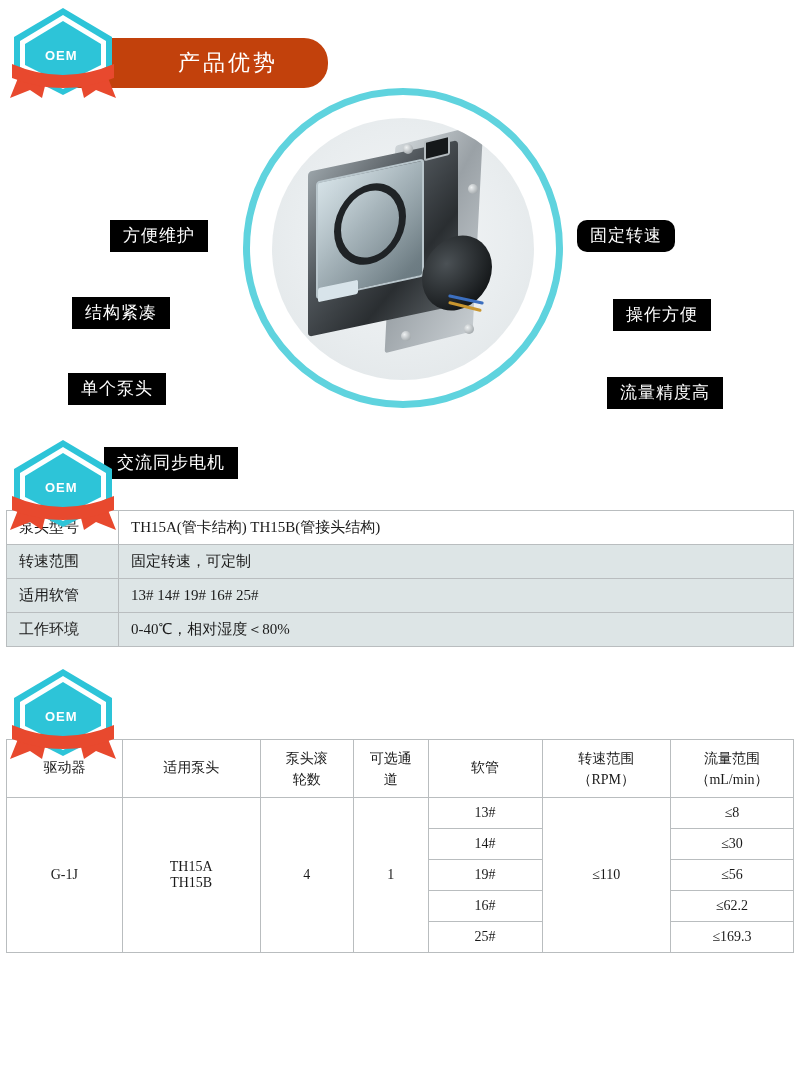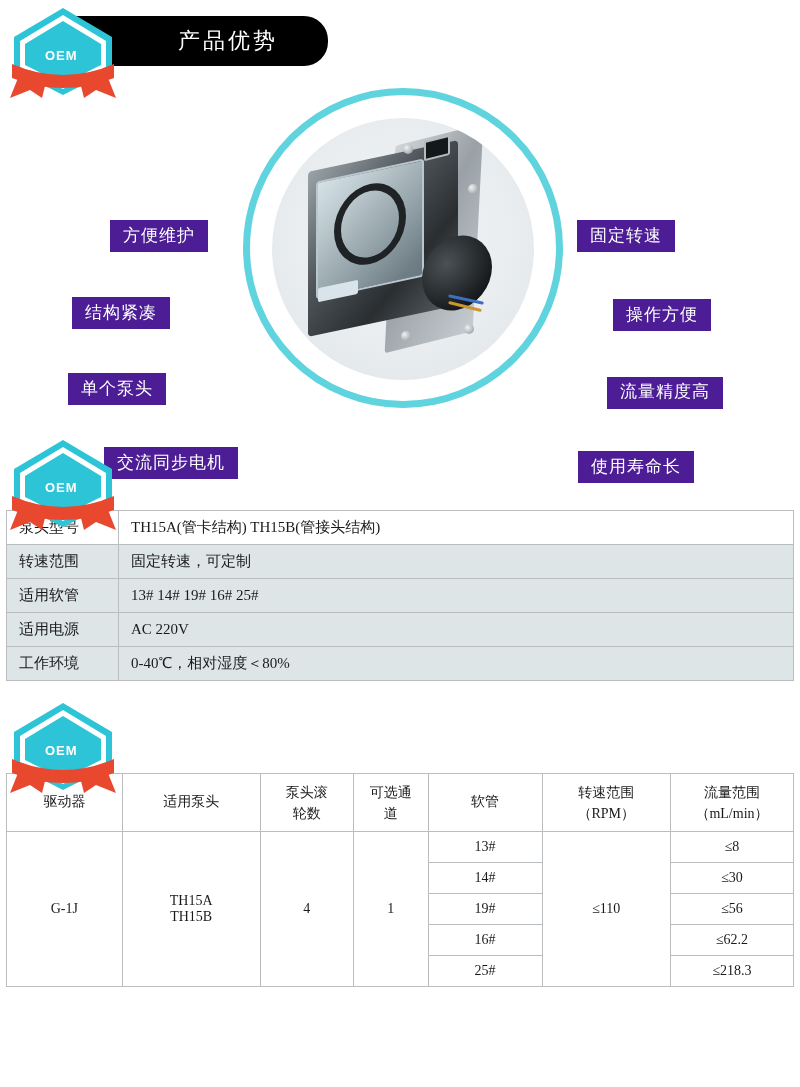--- a/index.html
+++ b/index.html
@@ -7,23 +7,23 @@
     margin: 0; padding: 0;
     width: 800px;
     background: #ffffff;
     font-family: "Liberation Sans", sans-serif;
   }
   .page { position: relative; width: 800px; height: 1087px; overflow: hidden; }
 
   
   .sec-header { position: relative; height: 78px; }
   .banner {
-    position: absolute; left: 70px; top: 16px;
+    position: absolute; left: 70px; top: 38px;
     width: 258px; height: 50px;
-    background: #000000;
+    background: #c2410c;
     border-radius: 0 24px 24px 0;
     display: flex; align-items: center; justify-content: center;
   }
   .banner-text {
     color: #ffffff; font-size: 22px; letter-spacing: 3px;
     font-family: "Liberation Sans", sans-serif;
     padding-left: 58px;
   }
   .oem-badge { position: absolute; left: 8px; top: 4px; width: 110px; height: 94px; }
   .oem-label {
@@ -93,21 +93,21 @@
     position: absolute; left: 176px; top: 180px; width: 36px; height: 3px;
     background: #3c6fbf; transform: rotate(12deg); border-radius: 2px;
   }
   .ph-wire2 {
     position: absolute; left: 176px; top: 187px; width: 34px; height: 3px;
     background: #c9962f; transform: rotate(14deg); border-radius: 2px;
   }
 
   .tag {
     position: absolute;
-    background: #4c1d95;
+    background: #000000;
     color: #ffffff;
     font-size: 17px;
     letter-spacing: 1px;
     padding: 6px 13px;
     white-space: nowrap;
     line-height: 1.2;
   }
 
   
   .table-wrap { padding: 0 6px; }
@@ -176,24 +176,23 @@
       <div class="ph-screw" style="left:131px;top:26px;"></div>
       <div class="ph-screw" style="left:196px;top:66px;"></div>
       <div class="ph-screw" style="left:129px;top:213px;"></div>
       <div class="ph-screw" style="left:192px;top:206px;"></div>
     </div>
 
     <div class="tag" style="left:110px;top:142px;">方便维护</div>
     <div class="tag" style="left:72px;top:219px;">结构紧凑</div>
     <div class="tag" style="left:68px;top:295px;">单个泵头</div>
     <div class="tag" style="left:104px;top:369px;">交流同步电机</div>
-    <div class="tag" style="left:577px;top:142px;">固定转速</div>
+    <div class="tag" style="left:577px;top:142px;border-radius:10px;">固定转速</div>
     <div class="tag" style="left:613px;top:221px;">操作方便</div>
-    <div class="tag" style="left:607px;top:299px;font-family:Liberation Mono, monospace;">流量精度高</div>
-    <div class="tag" style="left:578px;top:373px;">使用寿命长</div>
+    <div class="tag" style="left:607px;top:299px;">流量精度高</div>
   </div>
 
   <div class="gap-24"></div>
 
   <div class="sec-header">
     <div class="oem-badge">
       <svg width="110" height="94" viewBox="0 0 110 94">
         <path d="M10 74 L2 94 L22 86 L34 94 L40 70 Z" fill="#e8492e"></path>
         <path d="M100 74 L108 94 L88 86 L76 94 L70 70 Z" fill="#e8492e"></path>
         <polygon points="55,4 104,33 104,66 55,91 6,66 6,33" fill="#2dc4d8"></polygon>
@@ -212,24 +211,20 @@
           <td class="k">泵头型号</td>
           <td>TH15A(管卡结构)     TH15B(管接头结构)</td>
         </tr>
         <tr class="alt">
           <td class="k">转速范围</td>
           <td>固定转速，可定制</td>
         </tr>
         <tr class="alt">
           <td class="k">适用软管</td>
           <td>13# 14# 19# 16# 25#</td>
-        </tr>
-        <tr class="alt">
-          <td class="k">适用电源</td>
-          <td>AC 220V</td>
         </tr>
         <tr class="alt">
           <td class="k">工作环境</td>
           <td>0-40℃，相对湿度＜80%</td>
         </tr>
       </tbody>
     </table>
   </div>
 
   <div class="gap-14"></div>
@@ -293,19 +288,19 @@
         <tr>
           <td class="cell">19#</td>
           <td class="cell">≤56</td>
         </tr>
         <tr>
           <td class="cell">16#</td>
           <td class="cell">≤62.2</td>
         </tr>
         <tr>
           <td class="cell">25#</td>
-          <td class="cell">≤218.3</td>
+          <td class="cell">≤169.3</td>
         </tr>
       </tbody>
     </table>
   </div>
 
 </div>
 
 </body></html>

